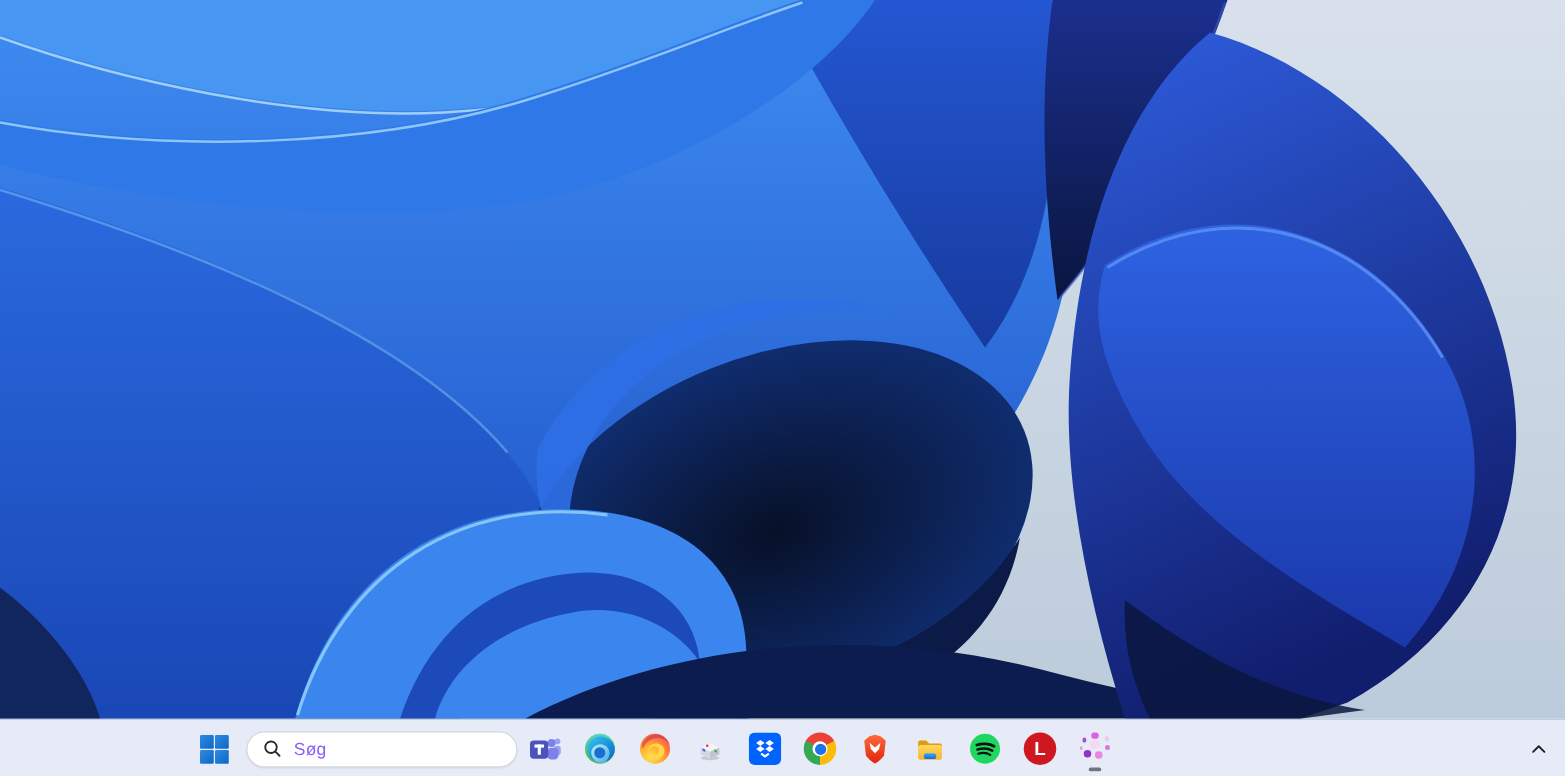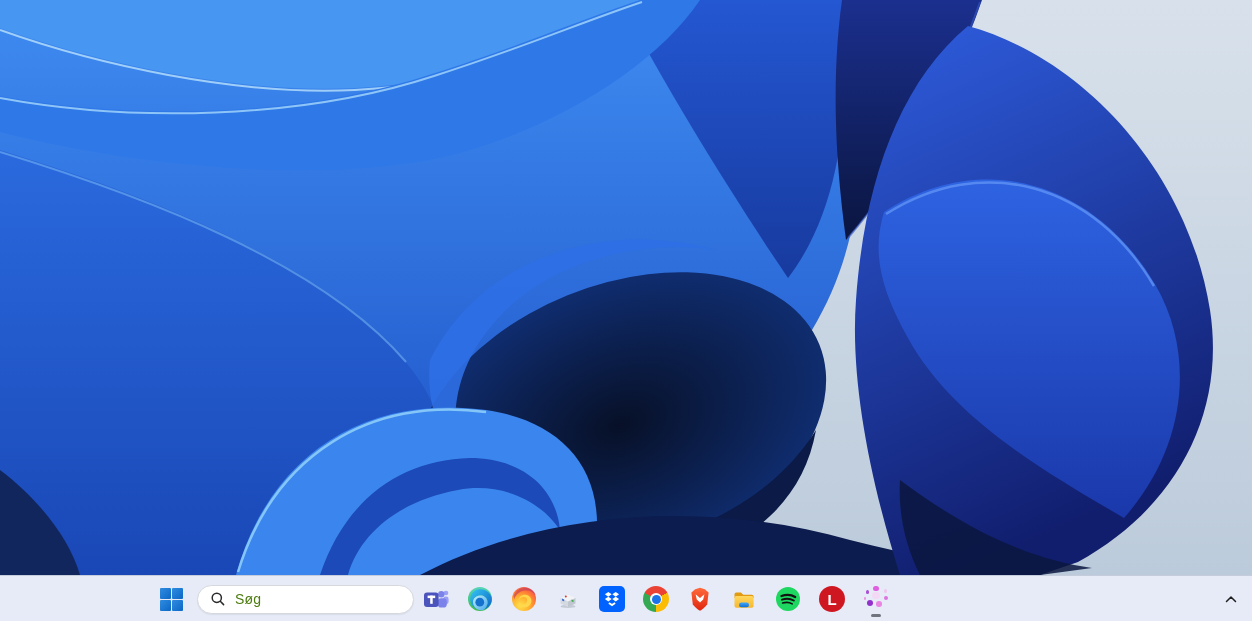--- a/index.html
+++ b/index.html
@@ -22,21 +22,21 @@
   
   .win-logo { width:23px; height:23px; display:grid; grid-template-columns:11px 11px;
     grid-template-rows:11px 11px; gap:1.4px; }
   .win-logo span { background:linear-gradient(135deg,#2f8ce0,#0c67c6); border-radius:1px; }
 
   
   .search-pill { height:29px; width:217px; margin:0 2px 0 6px; background:#fff;
     border:1px solid #d6d8dd; border-radius:15px; display:flex; align-items:center;
     padding:0 12px; cursor:pointer; box-shadow:0 1px 1px rgba(60,70,90,.08); }
   .search-pill .mag { flex:0 0 auto; margin-right:9px; display:flex; }
-  .search-pill .ph { font-size:14px; color:#4d7c0f; letter-spacing:.2px; }
+  .search-pill .ph { font-size:14px; color:#8b5cf6; letter-spacing:.2px; }
 
   .app-ic { width:26px; height:26px; display:block; }
 
   
   .chrome-wrap { position:relative; width:26px; height:26px; }
   .chrome-disc { position:absolute; inset:0; border-radius:50%;
     background:conic-gradient(from 300deg,#ea4335 0 120deg,#fbbc05 120deg 240deg,#34a853 240deg 360deg); }
   .chrome-ring { position:absolute; left:50%; top:50%; width:12px; height:12px; margin:-6px 0 0 -6px;
     border-radius:50%; background:#fff; }
   .chrome-core { position:absolute; left:50%; top:50%; width:9px; height:9px; margin:-4.5px 0 0 -4.5px;

